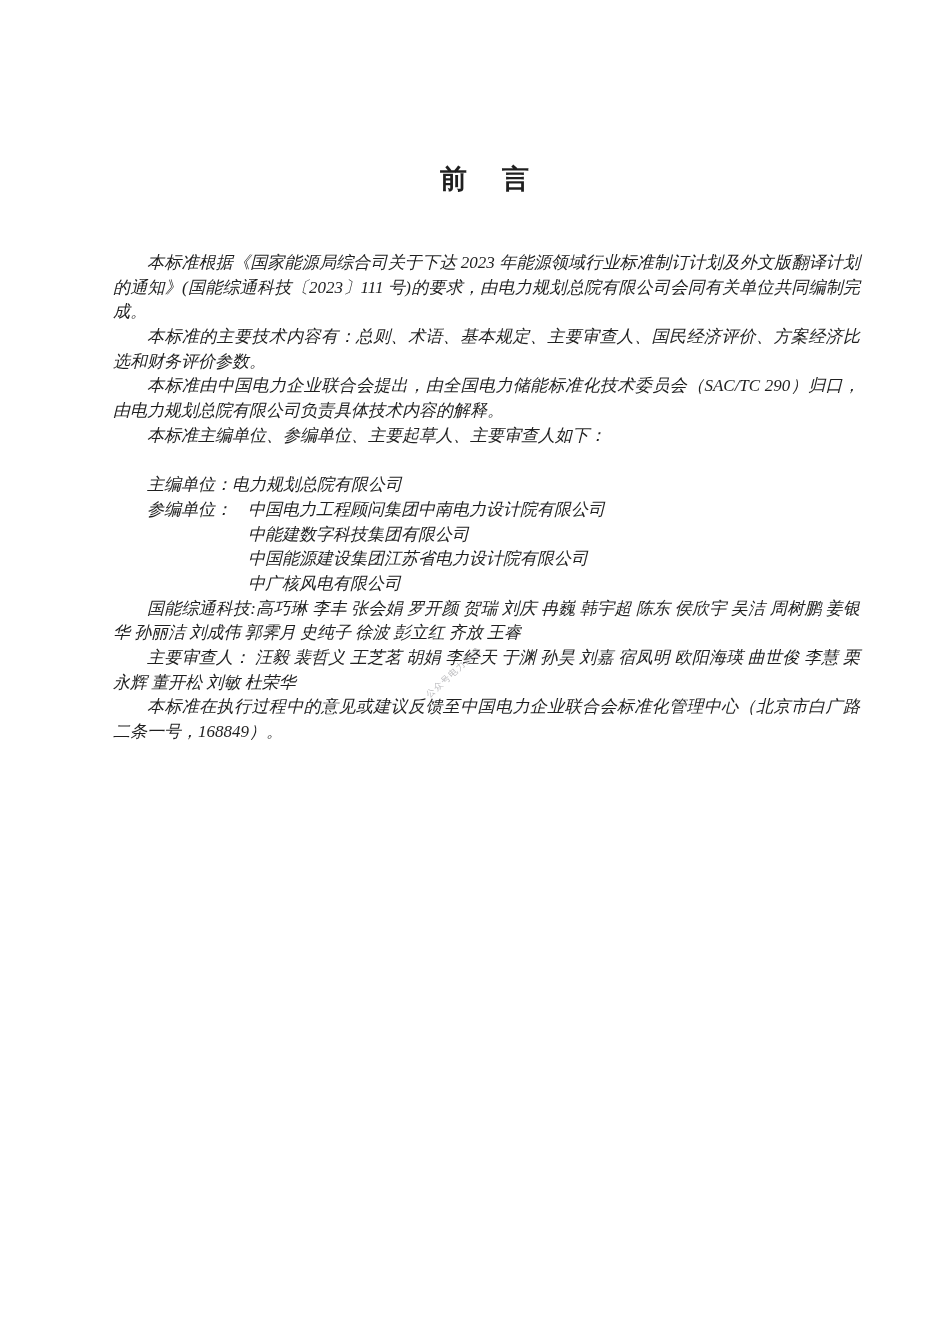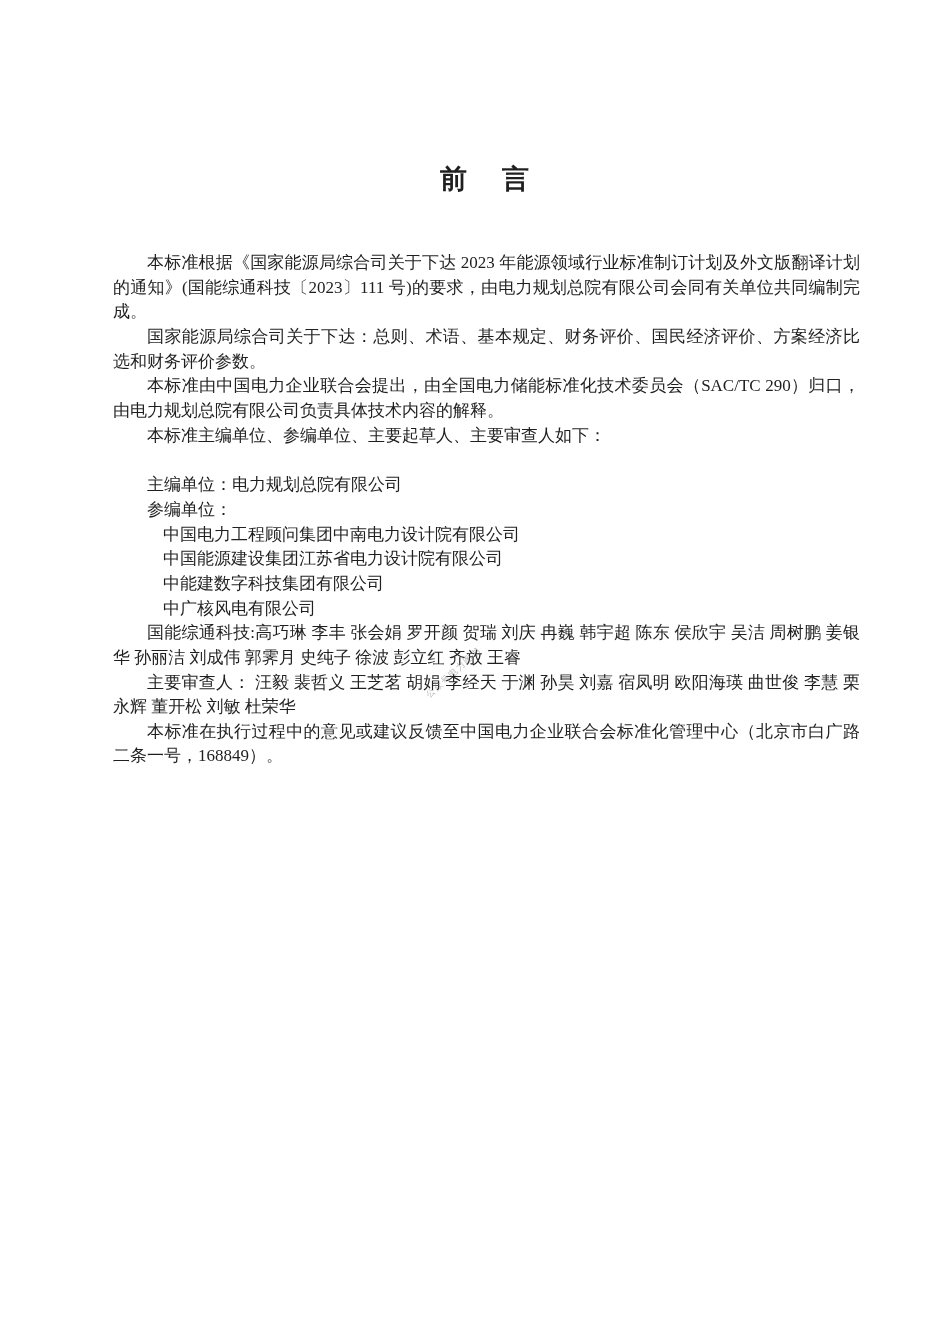--- a/index.html
+++ b/index.html
@@ -29,36 +29,36 @@
     white-space: pre;
   }
   .content {
     position: absolute;
     top: 251px;
     left: 113px;
     width: 747px;
     font-size: 17px;
     line-height: 24.65px;
     text-align: justify;
+    font-style: italic;
   }
   .content p {
     margin: 0;
     padding: 0;
     text-indent: 2em;
   }
   .plain-row {
     text-indent: 2em;
     margin-top: 25px;
   }
   .coedit-row {
     display: flex;
     align-items: flex-start;
     padding-left: 2em;
     text-indent: 0;
-    flex-direction: column;
   }
   .coedit-label {
     flex: 0 0 auto;
     white-space: pre;
   }
   .coedit-list {
     flex: 1 1 auto;
     margin-left: 16px;
   }
   .coedit-list div {
@@ -81,34 +81,34 @@
 <body>
 
 <div class="page">
 
   <div class="doc-title">前　言</div>
 
   <div class="content">
 
     <p>本标准根据《国家能源局综合司关于下达 2023 年能源领域行业标准制订计划及外文版翻译计划的通知》(国能综通科技〔2023〕111 号)的要求，由电力规划总院有限公司会同有关单位共同编制完成。</p>
 
-    <p>国家能源局综合司关于下达：总则、术语、基本规定、财务评价、国民经济评价、方案经济比选和财务评价参数。</p>
+    <p>本标准的主要技术内容有：总则、术语、基本规定、主要审查人、国民经济评价、方案经济比选和财务评价参数。</p>
 
     <p>本标准由中国电力企业联合会提出，由全国电力储能标准化技术委员会（SAC/TC 290）归口，由电力规划总院有限公司负责具体技术内容的解释。</p>
 
     <p>本标准主编单位、参编单位、主要起草人、主要审查人如下：</p>
 
     <div class="plain-row"><span>主编单位：</span><span>电力规划总院有限公司</span></div>
 
     <div class="coedit-row">
       <span class="coedit-label">参编单位：</span>
       <div class="coedit-list">
         <div>中国电力工程顾问集团中南电力设计院有限公司</div>
+        <div>中能建数字科技集团有限公司</div>
         <div>中国能源建设集团江苏省电力设计院有限公司</div>
-        <div>中能建数字科技集团有限公司</div>
         <div>中广核风电有限公司</div>
       </div>
     </div>
 
     <p><span>国能综通科技:</span><span>高巧琳 李丰 张会娟 罗开颜 贺瑞 刘庆 冉巍 韩宇超 陈东 侯欣宇 吴洁 周树鹏 姜银华 孙丽洁 刘成伟 郭霁月 史纯子 徐波 彭立红 齐放 王睿</span></p>
 
     <p><span>主要审查人： </span><span>汪毅 裴哲义 王芝茗 胡娟 李经天 于渊 孙昊 刘嘉 宿凤明 欧阳海瑛 曲世俊 李慧 栗永辉 董开松 刘敏 杜荣华</span></p>
 
     <p>本标准在执行过程中的意见或建议反馈至中国电力企业联合会标准化管理中心（北京市白广路二条一号，168849）。</p>
 

